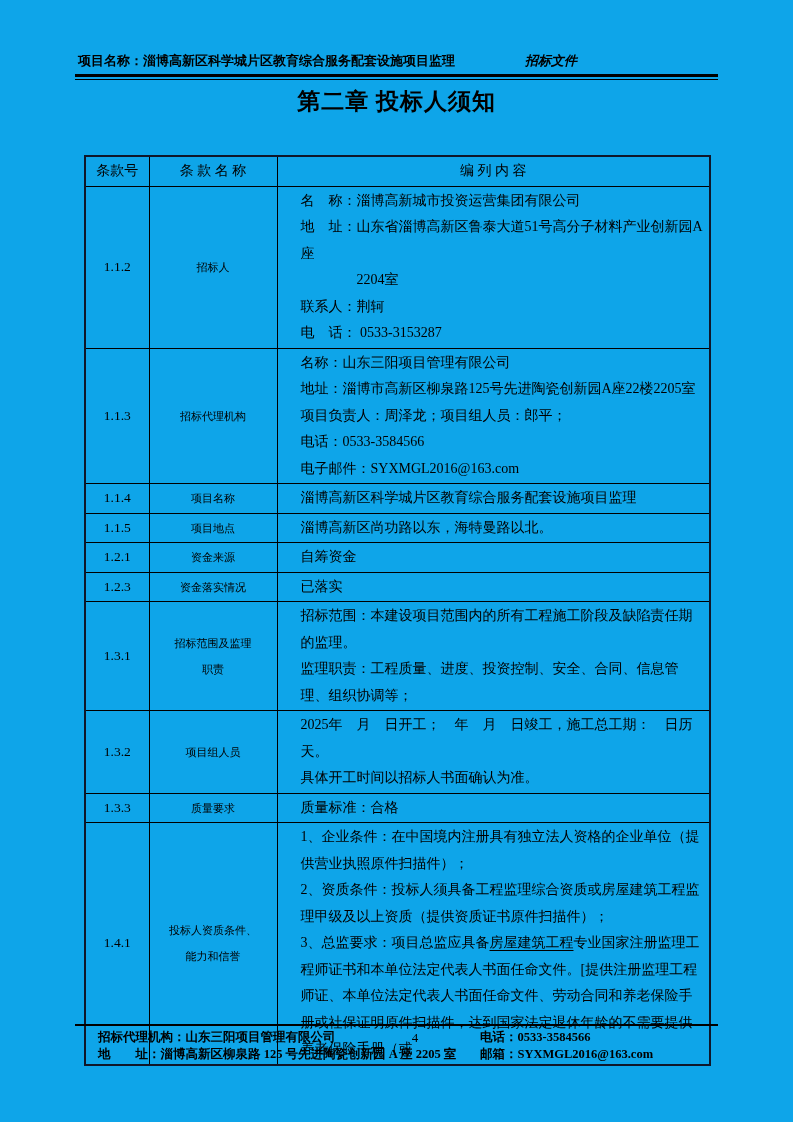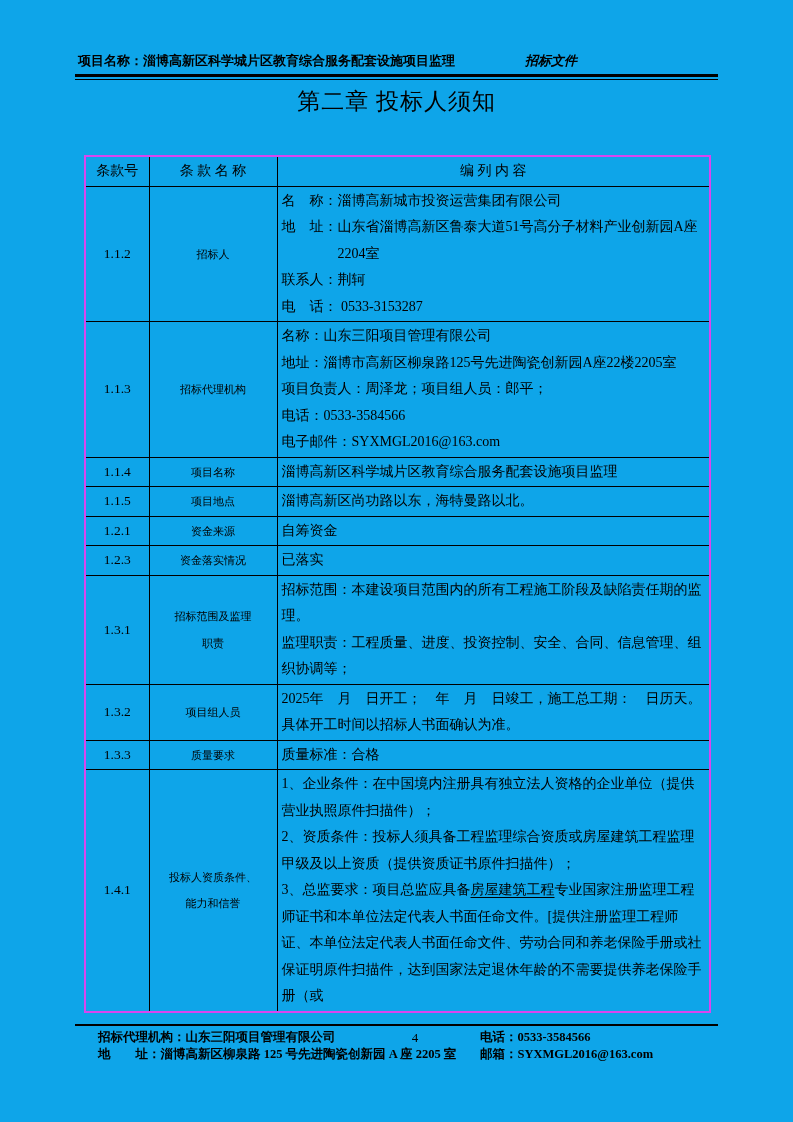--- a/index.html
+++ b/index.html
@@ -19,45 +19,45 @@
   }
   .doc-header .doctype { position:absolute; left:447px; top:0;font-style:italic; }
 
   .header-rule {
     position:absolute; left:75px; top:74px; width:643px; height:6px;
     border-top:3px solid #000; border-bottom:1px solid #000;
   }
 
   .title {
     position:absolute; left:0; top:86px; width:100%;
-    text-align:center; font-size:23px; font-weight:normal; letter-spacing:1px;
+    text-align:center; font-size:23px; font-weight:bold; letter-spacing:1px;
   }
   .subtitle {
     position:absolute; left:0; top:122px; width:100%;
     text-align:center; font-size:16px; font-weight:bold;
   }
 
   
   table.main-table {
     position:absolute; left:84px; top:155px; width:627px;
     border-collapse:collapse; table-layout:fixed;
-    border:2px solid #d946ef;
+    border:2px solid #0f172a;
     font-size:14px;
   }
   .main-table th, .main-table td {
     border:1px solid #000; vertical-align:middle;
   }
   .main-table th {
     font-weight:normal; height:30px; text-align:center; font-size:14px;
   }
   th.col-no, td.col-no { width:64px; text-align:center; }
   th.col-name, td.col-name { width:128px; text-align:center; }
   td.col-no { font-size:13.5px; }
   td.col-name { font-size:11px; line-height:26.5px; padding:1px 2px; }
-  td.col-content { padding:1px 3px 1px 4px;margin-top:12px; }
+  td.col-content { padding:1px 3px 1px 23px;margin-top:12px; }
   .cline { line-height:26.5px; min-height:26.5px; word-break:break-all; }
   .cline.indent { padding-left:56px; }
   .u { text-decoration:underline; text-underline-offset:3px; }
 
   
   .footer-rule {
     position:absolute; left:75px; top:1024px; width:643px;
     border-top:2px solid #000; height:0;
   }
   .doc-footer {

